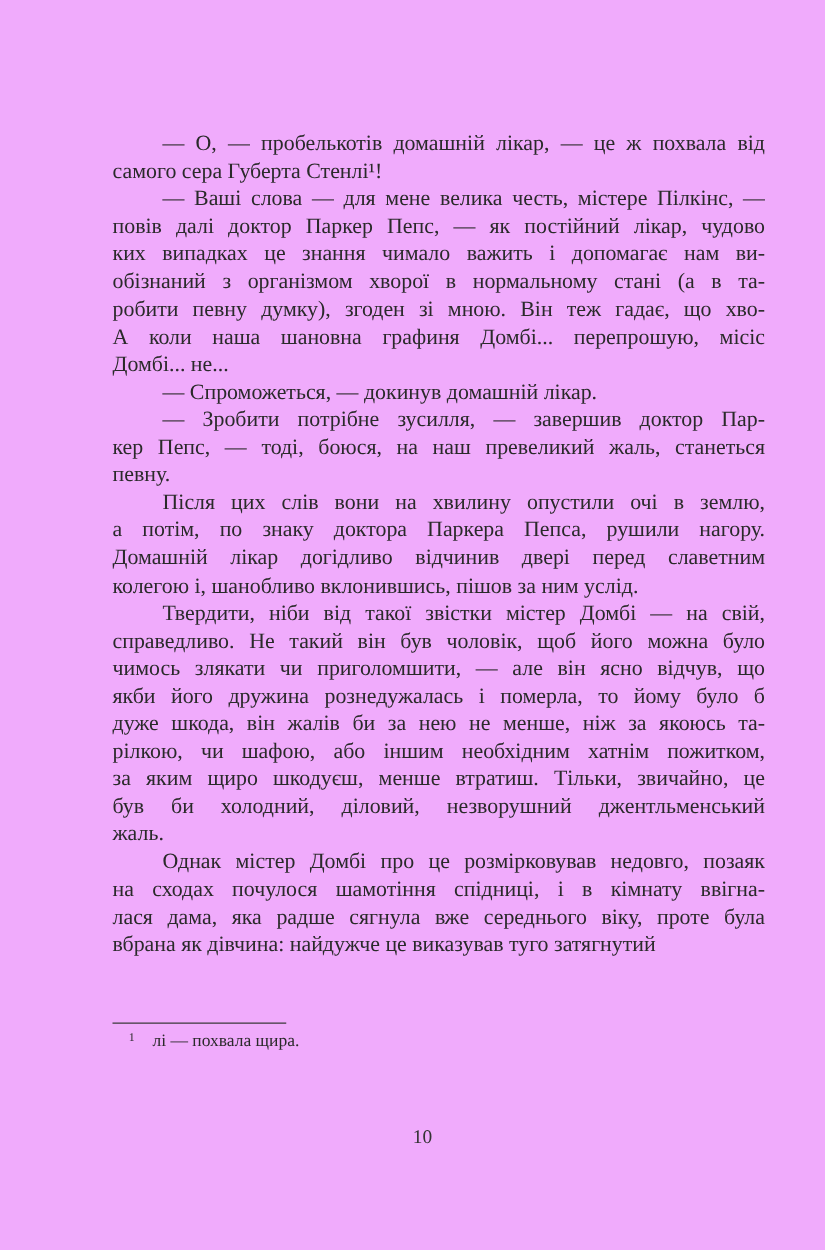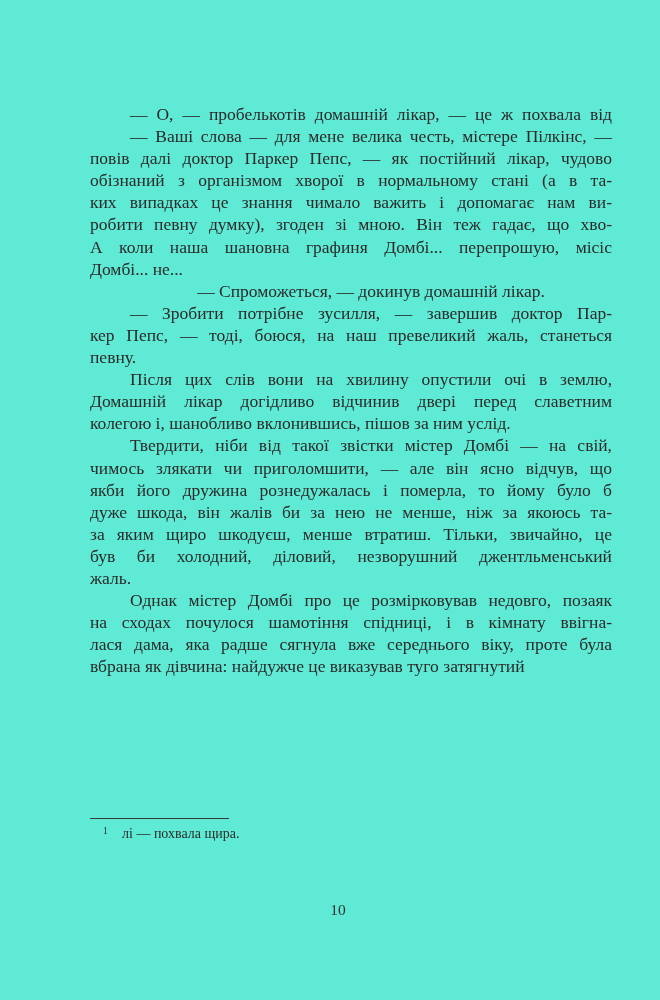--- a/index.html
+++ b/index.html
@@ -11,42 +11,41 @@
     width: 660px;
     height: 1000px;
     position: relative;
     overflow: hidden;
     font-family: "Liberation Serif", serif;
     color: #2a2a2a;
   }
   .page {
     position: absolute;
     inset: 0;
-    background: #5eead4;
+    background: #f0abfc;
   }
   .text-block {
     position: absolute;
     top: 103px;
     left: 90px;
     width: 522px;
     font-size: 17.5px;
     line-height: 22.1px;
   }
   .para { margin: 0; }
   .line {
     text-align: left;
     white-space: normal;
   }
   .line.just {
     text-align: justify;
     text-align-last: justify;
   }
   .line.indent {
     text-indent: 40px;
-    text-align: center;
   }
   .footnote-rule {
     position: absolute;
     top: 818px;
     left: 90px;
     width: 139px;
     height: 0;
     border-top: 1.2px solid #3a3a3a;
   }
   .footnote {
@@ -75,48 +74,52 @@
     color: #333333;
   }
 </style>
 </head>
 <body>
 
 <div class="page">
   <div class="text-block" id="main-text">
       <div class="para">
         <div class="line just indent">— О, — пробелькотів домашній лікар, — це ж похвала від</div>
+        <div class="line">самого сера Губерта Стенлі¹!</div>
       </div>
       <div class="para">
         <div class="line just indent">— Ваші слова — для мене велика честь, містере Пілкінс, —</div>
         <div class="line just">повів далі доктор Паркер Пепс, — як постійний лікар, чудово</div>
+        <div class="line just">ких випадках це знання чимало важить і допомагає нам ви-</div>
         <div class="line just">обізнаний з організмом хворої в нормальному стані (а в та-</div>
-        <div class="line just">ких випадках це знання чимало важить і допомагає нам ви-</div>
         <div class="line just">робити певну думку), згоден зі мною. Він теж гадає, що хво-</div>
         <div class="line just">А коли наша шановна графиня Домбі... перепрошую, місіс</div>
         <div class="line">Домбі... не...</div>
       </div>
       <div class="para">
         <div class="line indent">— Спроможеться, — докинув домашній лікар.</div>
       </div>
       <div class="para">
         <div class="line just indent">— Зробити потрібне зусилля, — завершив доктор Пар-</div>
         <div class="line just">кер Пепс, — тоді, боюся, на наш превеликий жаль, станеться</div>
         <div class="line">певну.</div>
       </div>
       <div class="para">
         <div class="line just indent">Після цих слів вони на хвилину опустили очі в землю,</div>
+        <div class="line just">а потім, по знаку доктора Паркера Пепса, рушили нагору.</div>
         <div class="line just">Домашній лікар догідливо відчинив двері перед славетним</div>
         <div class="line">колегою і, шанобливо вклонившись, пішов за ним услід.</div>
       </div>
       <div class="para">
         <div class="line just indent">Твердити, ніби від такої звістки містер Домбі — на свій,</div>
+        <div class="line just">справедливо. Не такий він був чоловік, щоб його можна було</div>
         <div class="line just">чимось злякати чи приголомшити, — але він ясно відчув, що</div>
         <div class="line just">якби його дружина рознедужалась і померла, то йому було б</div>
         <div class="line just">дуже шкода, він жалів би за нею не менше, ніж за якоюсь та-</div>
+        <div class="line just">рілкою, чи шафою, або іншим необхідним хатнім пожитком,</div>
         <div class="line just">за яким щиро шкодуєш, менше втратиш. Тільки, звичайно, це</div>
         <div class="line just">був би холодний, діловий, незворушний джентльменський</div>
         <div class="line">жаль.</div>
       </div>
       <div class="para">
         <div class="line just indent">Однак містер Домбі про це розмірковував недовго, позаяк</div>
         <div class="line just">на сходах почулося шамотіння спідниці, і в кімнату ввігна-</div>
         <div class="line just">лася дама, яка радше сягнула вже середнього віку, проте була</div>
         <div class="line">вбрана як дівчина: найдужче це виказував туго затягнутий</div>
       </div>

